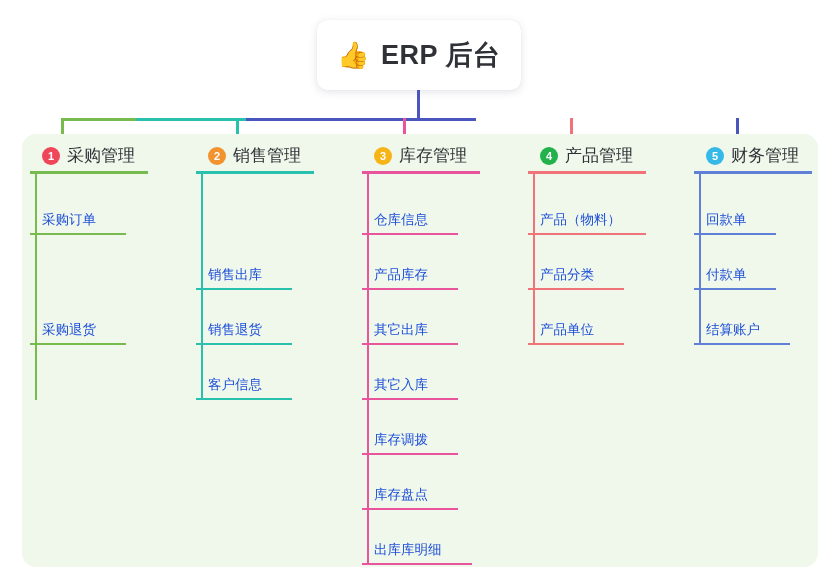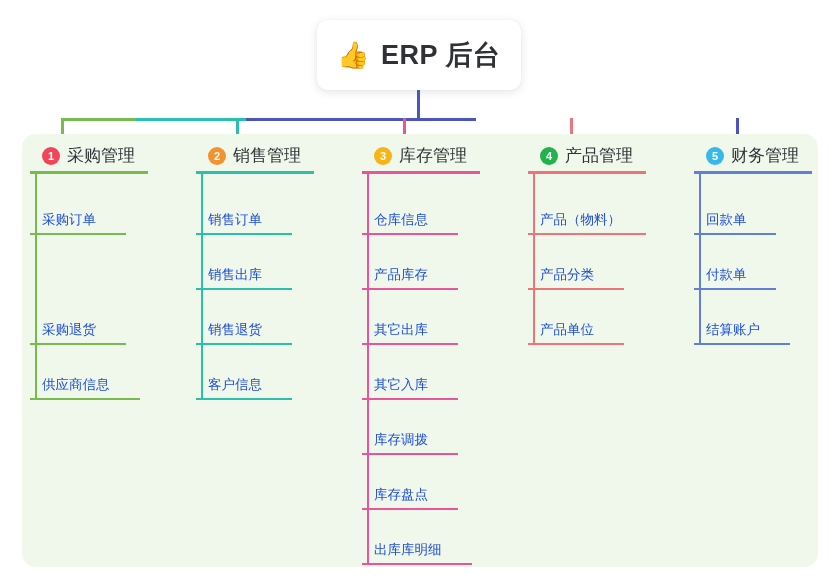--- a/index.html
+++ b/index.html
@@ -102,36 +102,28 @@
           <div class="head-rule" style="width: 118px; background: rgb(119, 187, 78);"></div>
           <div class="spine" style="top: 40px; height: 226px; background: rgb(119, 187, 78);"></div>
           <div class="item" style="top: 46px; height: 55px; width: 150px;">
             <span class="item-label">采购订单</span>
             <div class="item-rule" style="width: 96px; background: rgb(119, 187, 78);"></div>
           </div>
           <div class="item" style="top: 156px; height: 55px; width: 150px;">
             <span class="item-label">采购退货</span>
             <div class="item-rule" style="width: 96px; background: rgb(119, 187, 78);"></div>
           </div>
-          <div class="item" style="top: 211px; height: 55px; width: 150px;">
-            <span class="item-label">供应商信息</span>
-            <div class="item-rule" style="width: 110px; background: rgb(119, 187, 78);"></div>
-          </div>
         </div>
         <div class="col" style="left: 174px; width: 150px; height: 433px;">
           <div class="col-head">
             <span class="badge" style="background: rgb(242, 147, 47);">2</span>
             <span class="col-title">销售管理</span>
           </div>
           <div class="head-rule" style="width: 118px; background: rgb(41, 192, 174);"></div>
           <div class="spine" style="top: 40px; height: 226px; background: rgb(41, 192, 174);"></div>
-          <div class="item" style="top: 46px; height: 55px; width: 150px;">
-            <span class="item-label">销售订单</span>
-            <div class="item-rule" style="width: 96px; background: rgb(41, 192, 174);"></div>
-          </div>
           <div class="item" style="top: 101px; height: 55px; width: 150px;">
             <span class="item-label">销售出库</span>
             <div class="item-rule" style="width: 96px; background: rgb(41, 192, 174);"></div>
           </div>
           <div class="item" style="top: 156px; height: 55px; width: 150px; font-family: Liberation Mono, monospace;">
             <span class="item-label">销售退货</span>
             <div class="item-rule" style="width: 96px; background: rgb(41, 192, 174);"></div>
           </div>
           <div class="item" style="top: 211px; height: 55px; width: 150px;">
             <span class="item-label">客户信息</span>

